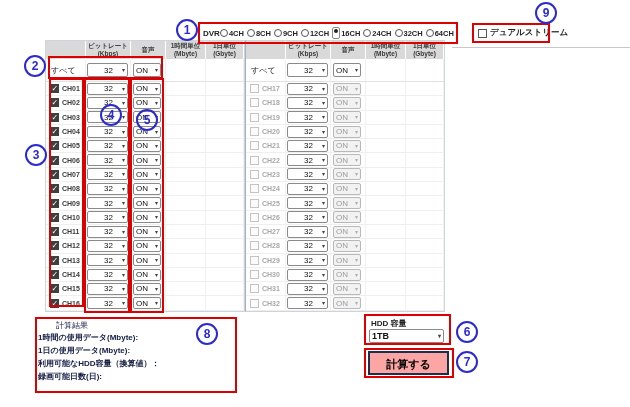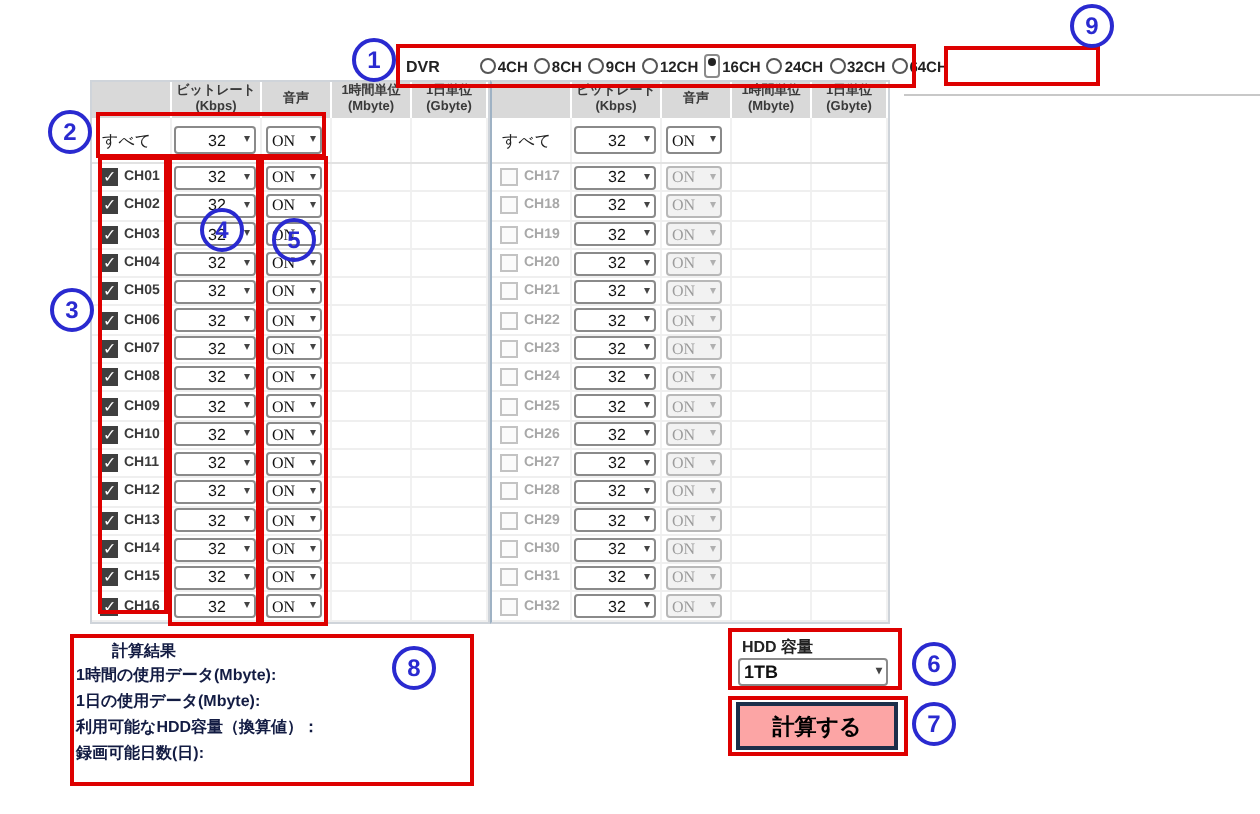--- a/index.html
+++ b/index.html
@@ -26,21 +26,21 @@
   .box-allrow{left:48px;top:56px;width:115px;height:23px;}
   .box-checkcol{left:49px;top:78px;width:35px;height:229px;}
   .box-bitcol{left:84px;top:78px;width:46px;height:235px;}
   .box-audiocol{left:130px;top:78px;width:34px;height:235px;}
   .box-results{left:35px;top:317px;width:202px;height:76px;}
   .box-hdd{left:364px;top:314px;width:87px;height:31px;}
   .box-btn{left:364px;top:348px;width:90px;height:30px;}
 
   
   .topbar{position:absolute;left:203px;top:24px;height:18px;display:flex;align-items:center;z-index:5;}
-  .dvr-label{font-size:8px;font-weight:bold;color:#222;margin-right:20px;}
+  .dvr-label{font-size:8px;font-weight:bold;color:#222;margin-right:0;}
   #radio-group{display:flex;align-items:center;}
   .radio-item{display:flex;align-items:center;margin-right:3px;cursor:default;}
   .radio{width:8px;height:8px;border:1px solid #555;border-radius:50%;background:#fff;
          box-sizing:border-box;margin-right:1px;position:relative;flex:0 0 auto;}
   .radio.sel::after{content:"";position:absolute;left:1px;top:1px;width:4px;height:4px;border-radius:50%;background:#222;}
   .radio-label{font-size:7.5px;font-weight:bold;color:#222;white-space:nowrap;}
 
   .dual{position:absolute;left:478px;top:27px;display:flex;align-items:center;z-index:5;}
   .dscb{width:9px;height:9px;border:1px solid #555;background:#fff;box-sizing:border-box;margin-right:3px;}
   .dslabel{font-size:8.5px;font-weight:bold;color:#222;white-space:nowrap;}
@@ -64,28 +64,28 @@
   .cb.checked::after{content:"\2713";position:absolute;left:0.5px;top:-1px;color:#fff;font-size:8px;line-height:9px;}
   .cb.dis{border-color:#c3c3c3;background:#fbfbfb;}
   .chlabel{font-size:7px;font-weight:bold;color:#3a3a3a;white-space:nowrap;}
   .dim .chlabel{color:#a8a8a8;}
 
   .sel{box-sizing:border-box;height:12px;border:1px solid #8a8a8a;background:#fff;border-radius:2px;
        display:flex;align-items:center;justify-content:space-between;font-size:8px;color:#111;
        padding:0 2px;cursor:default;}
   .sel .arr{font-size:6px;color:#444;line-height:6px;}
   .sel.bit{width:41px;margin-left:1px;padding-left:16px;}
-  .sel.aud{width:28px;margin-left:2px;font-family:Liberation Serif, serif;}
+  .sel.aud{width:28px;margin-left:2px;}
   .sel.tall{height:14px;}
   .sel.dis{background:#f2f2f2;border-color:#b8b8b8;color:#9c9c9c;}
   .sel.dis .arr{color:#b0b0b0;}
 
   
   .results{position:absolute;left:38px;top:320px;width:196px;z-index:5;}
-  .res-title{font-size:8px;font-weight:bold;color:#131c43;padding-left:18px;}
+  .res-title{font-size:8px;font-weight:normal;color:#131c43;padding-left:18px;}
   .res-line{font-size:8px;font-weight:bold;color:#131c43;line-height:13px;white-space:nowrap;}
 
   
   .hdd-label{position:absolute;left:371px;top:318px;font-size:8px;font-weight:bold;color:#222;z-index:5;}
   .hdd-sel{position:absolute;left:369px;top:329px;width:75px;height:14px;font-size:9px;font-weight:bold;z-index:5;}
   .calc-btn{position:absolute;left:368px;top:351px;width:81px;height:24px;background:#fca5a5;
             border:2px solid #1c2e49;font-family:inherit;font-size:11px;font-weight:bold;color:#000;
             text-align:center;line-height:20px;box-sizing:border-box;z-index:5;cursor:default;}
 </style>
 </head>
@@ -144,20 +144,24 @@
           <span class="radio"></span>
           <span class="radio-label">32CH</span>
         </span>
         <span class="radio-item">
           <span class="radio"></span>
           <span class="radio-label">64CH</span>
         </span>
       </span>
   </div>
 
+  <div class="dual">
+    <span class="dscb"></span>
+    <span class="dslabel">デュアルストリーム</span>
+  </div>
   <div class="topline"></div>
 
   <div class="tbl" id="tbl-left">
     <div class="hrow">
       <div class="hcell c0"></div>
       <div class="hcell c1">
         <span>ビットレート</span>
         <span>(Kbps)</span>
       </div>
       <div class="hcell c2">

